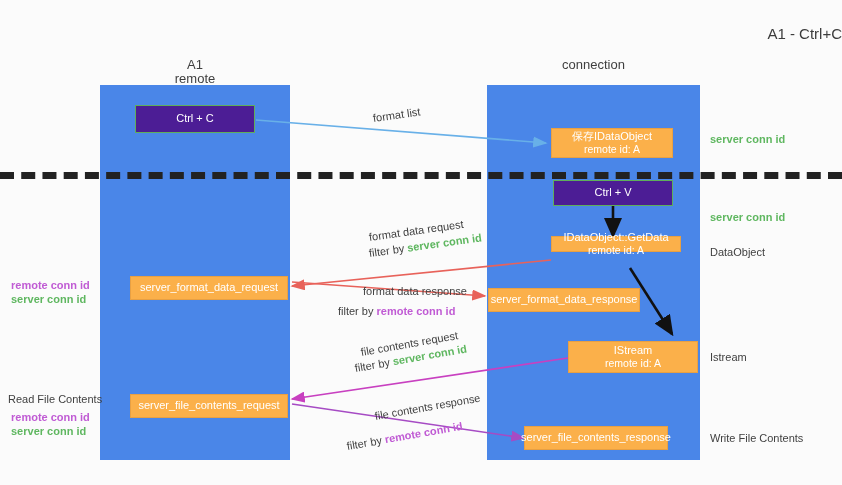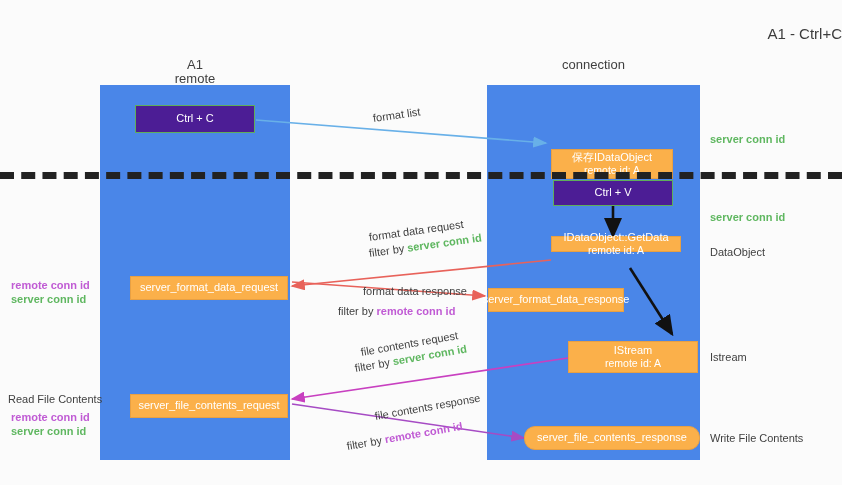--- a/index.html
+++ b/index.html
@@ -104,52 +104,52 @@
 
     <line x1="568" y1="358" x2="292" y2="399" stroke="#c840c0" stroke-width="1.6" marker-end="url(#ah-magenta)"></line>
 
     <line x1="292" y1="404" x2="524" y2="438" stroke="#a64bc4" stroke-width="1.6" marker-end="url(#ah-purple)"></line>
   </svg>
 
   <div class="box green" style="left:135px;top:105px;width:120px;height:28px;">
     <div>Ctrl + C</div>
   </div>
 
-  <div class="box orange" style="left:551px;top:128px;width:122px;height:30px;margin-top:21px;">
+  <div class="box orange" style="left:551px;top:128px;width:122px;height:30px;">
     <div>保存IDataObject</div>
     <div class="l2">remote id: A</div>
   </div>
 
   <div class="box green" style="left:553px;top:180px;width:120px;height:26px;">
     <div>Ctrl + V</div>
   </div>
 
   <div class="box orange" style="left:551px;top:236px;width:130px;height:16px;">
     <div>IDataObject::GetData</div>
     <div class="l2">remote id: A</div>
   </div>
 
   <div class="box orange" style="left:130px;top:276px;width:158px;height:24px;">
     <div>server_format_data_request</div>
   </div>
 
-  <div class="box orange" style="left:488px;top:288px;width:136px;height:24px;">
+  <div class="box orange" style="left:488px;top:288px;width:152px;height:24px;">
     <div>server_format_data_response</div>
   </div>
 
   <div class="box orange" style="left:568px;top:341px;width:130px;height:32px;">
     <div>IStream</div>
     <div class="l2">remote id: A</div>
   </div>
 
   <div class="box orange" style="left:130px;top:394px;width:158px;height:24px;">
     <div>server_file_contents_request</div>
   </div>
 
-  <div class="box orange" style="left:524px;top:426px;width:176px;height:24px;border-radius:11px;">
+  <div class="box orange" style="left:524px;top:426px;width:144px;height:24px;">
     <div>server_file_contents_response</div>
   </div>
 
   <div class="dashed" style="top:172px;"></div>
 
   <div class="lbl rot-a" style="left:374px;top:111px;">format list</div>
 
   <div class="lbl rot-a" style="left:370px;top:230px;">
     <span>format data request</span>
   </div>

